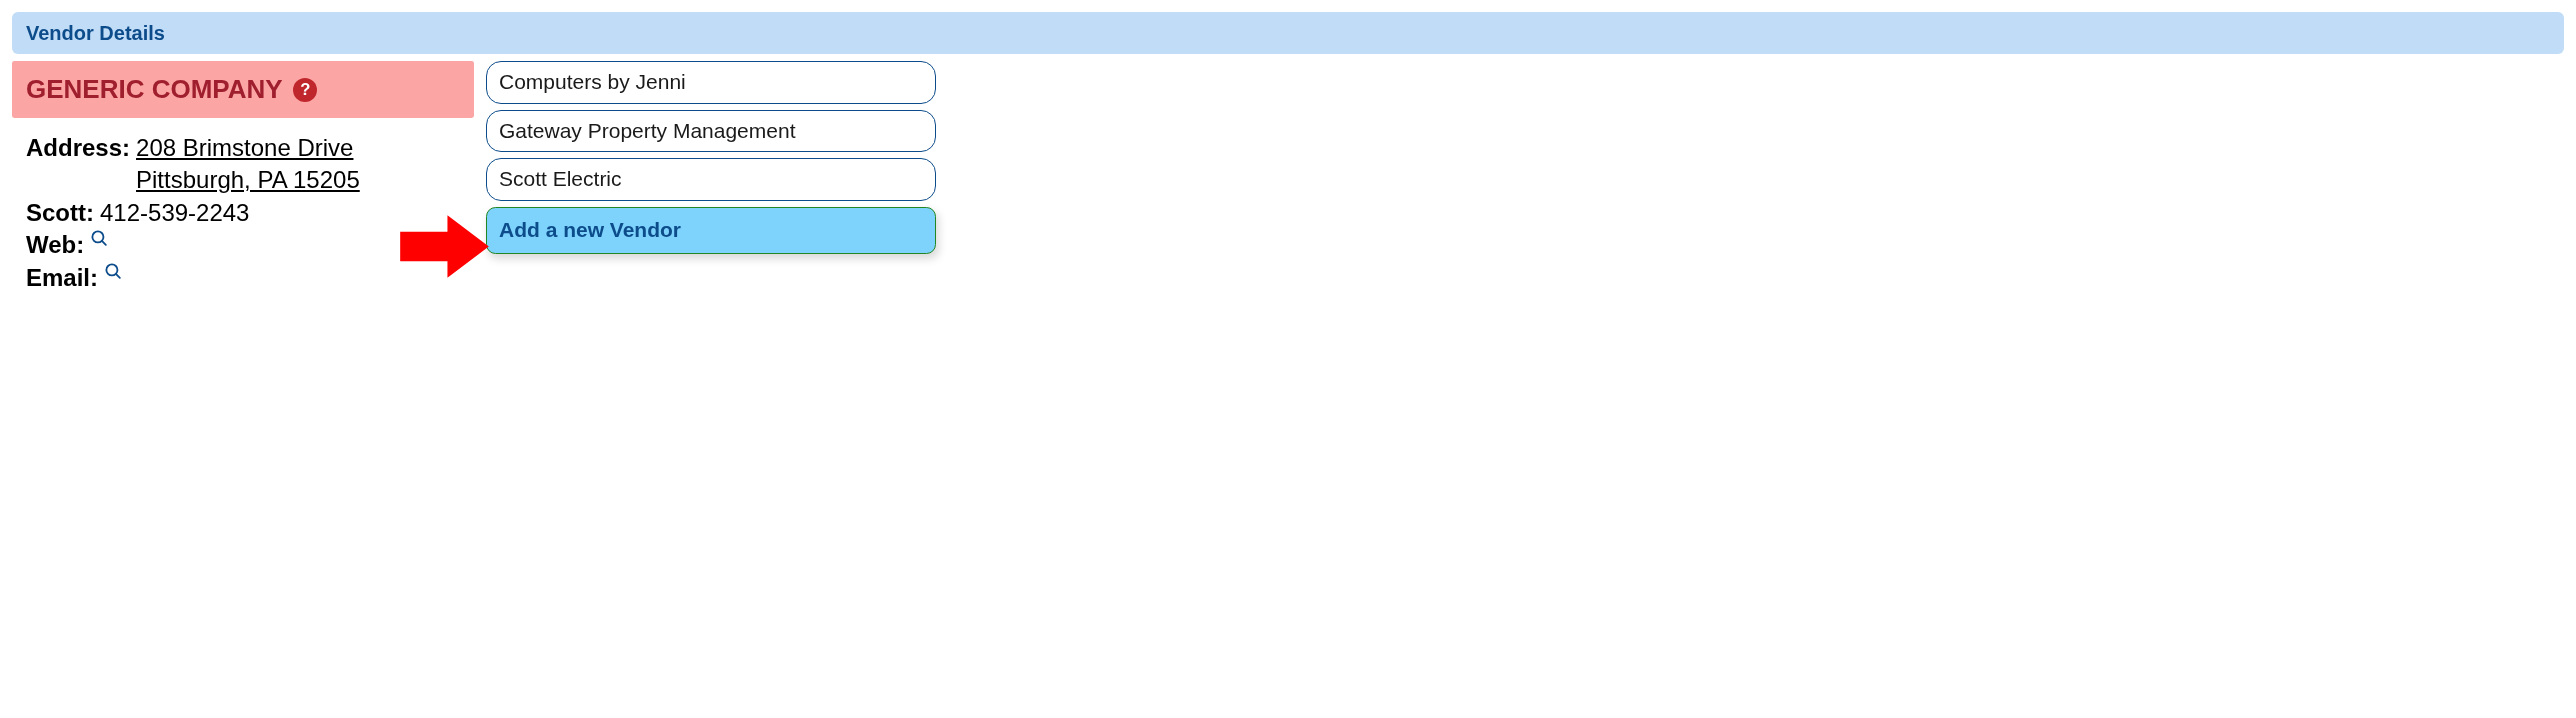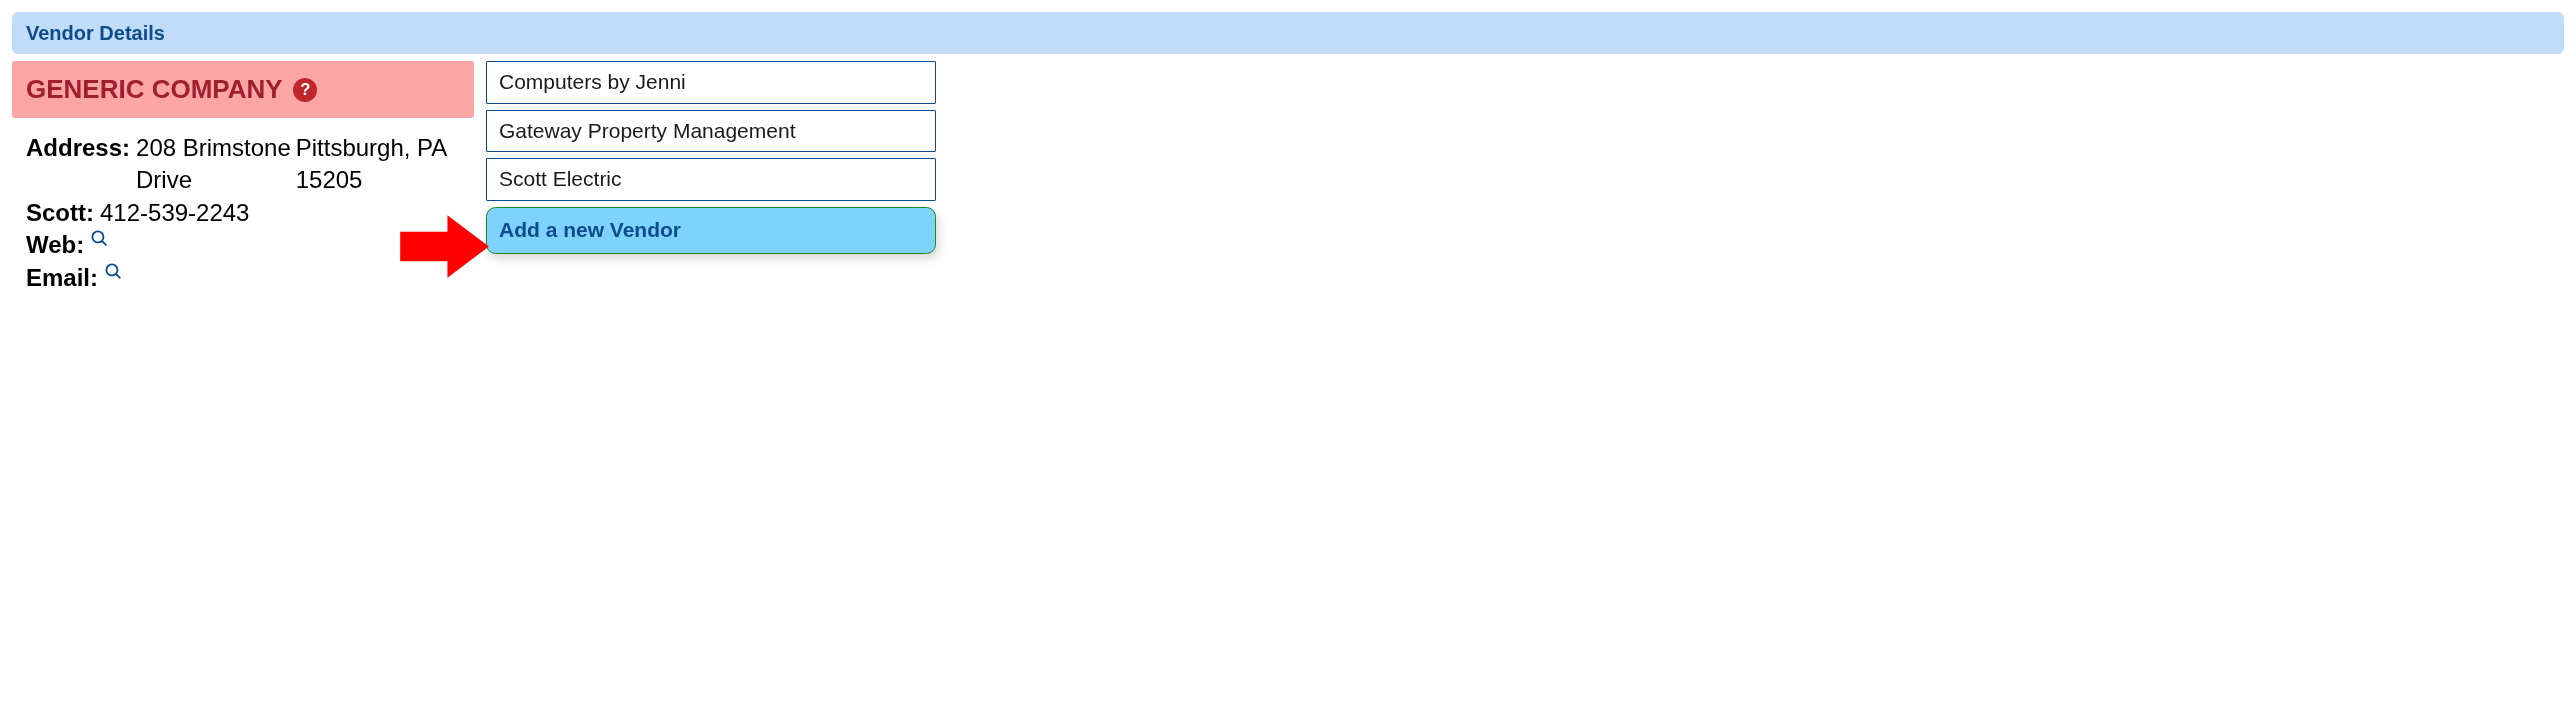--- a/index.html
+++ b/index.html
@@ -69,38 +69,39 @@
       gap: 6px;
     }
     .detail-label {
       font-weight: 700;
     }
     .detail-value {
       font-weight: 400;
     }
     .addr-col {
       display: flex;
-      flex-direction: row;
+      flex-direction: column;
+      text-decoration: underline;
     }
     .mag-icon {
       display: inline-flex;
       align-items: center;
       cursor: pointer;
     }
     .mag-icon svg {
       width: 19px;
       height: 19px;
     }
     .right-col {
       flex: 0 0 450px;
       position: relative;
     }
     .vendor-item {
       border: 1.8px solid #0d4c8b;
-      border-radius: 1px;
+      border-radius: 15px;
       padding: 8.3px 12px;
       margin-bottom: 6px;
       font-size: 21px;
       color: #1a1a1a;
       background: #fff;
       cursor: pointer;
     }
     .vendor-add {
       border: 1.8px solid #228722;
       border-radius: 9.5px;

